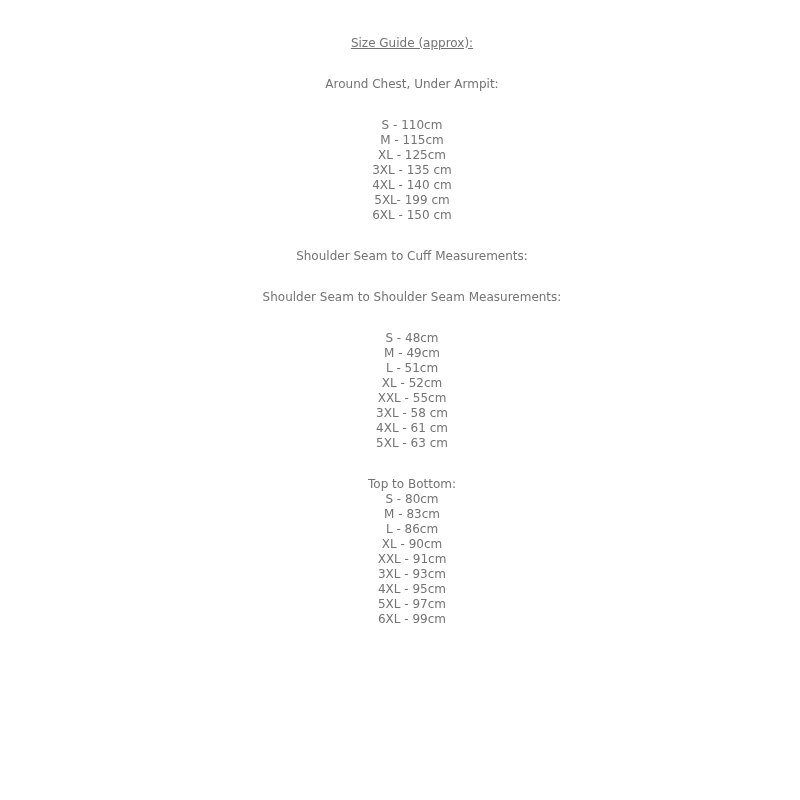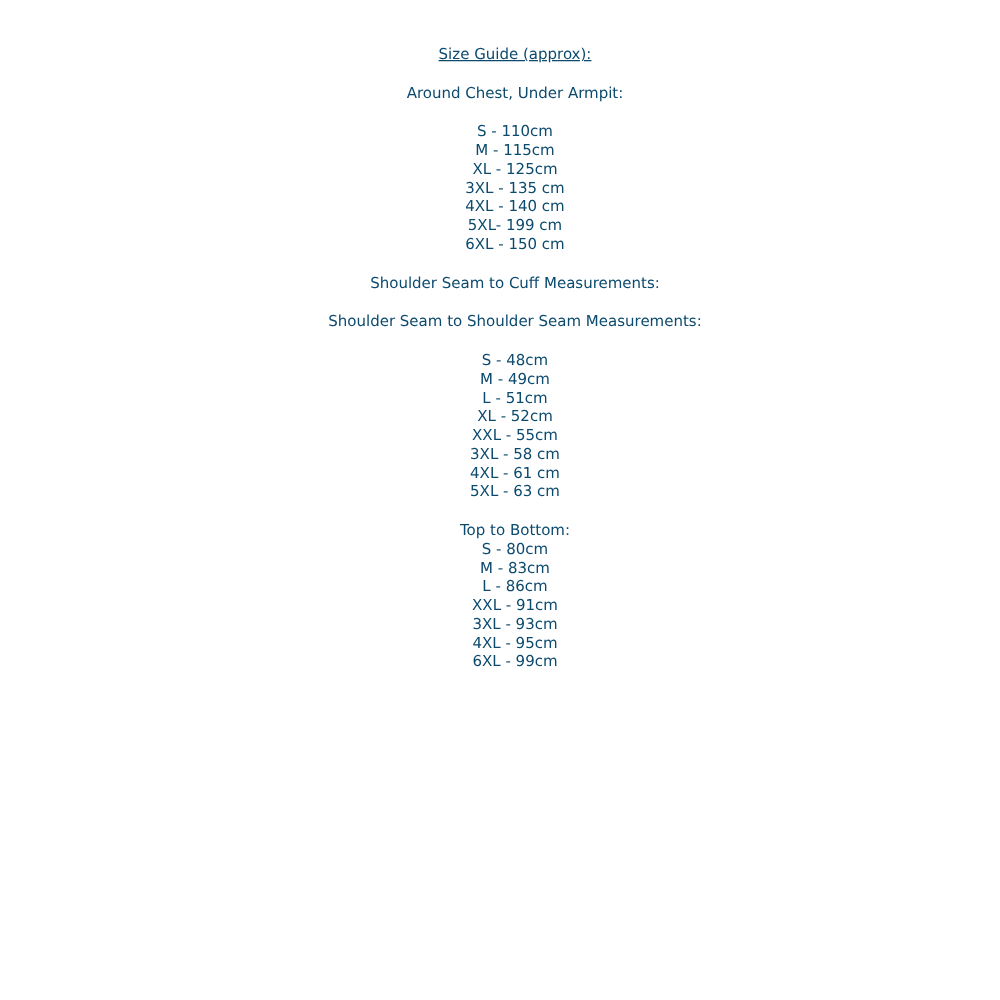--- a/index.html
+++ b/index.html
@@ -13,31 +13,31 @@
     height: 800px;
     overflow: hidden;
     background: #ffffff;
   }
   .doc {
     box-sizing: border-box;
     width: 792px;
     padding-top: 36px;
     padding-left: 32px;   
     text-align: center;
-    color: #0c4a6e;
+    color: #737373;
     font-family: "DejaVu Sans", sans-serif;
     font-size: 12px;
   }
   .line {
     line-height: 15px;
     height: 15px;
     white-space: pre;
   }
   .para {
-    margin-top: 16px;     
+    margin-top: 26px;     
   }
   .underlined {
     text-decoration: underline;
   }
 </style>
 </head>
 <body>
 
 <div class="page">
   <div class="doc">
@@ -63,20 +63,22 @@
           <div class="line">XXL - 55cm</div>
           <div class="line">3XL - 58 cm</div>
           <div class="line">4XL - 61 cm</div>
           <div class="line">5XL - 63 cm</div>
         </div>
         <div class="line para">Top to Bottom:</div>
         <div>
           <div class="line">S - 80cm</div>
           <div class="line">M - 83cm</div>
           <div class="line">L - 86cm</div>
+          <div class="line">XL - 90cm</div>
           <div class="line">XXL - 91cm</div>
           <div class="line">3XL - 93cm</div>
           <div class="line">4XL - 95cm</div>
+          <div class="line">5XL - 97cm</div>
           <div class="line">6XL - 99cm</div>
         </div>
       </div>
   </div>
 </div>
 
 </body></html>

